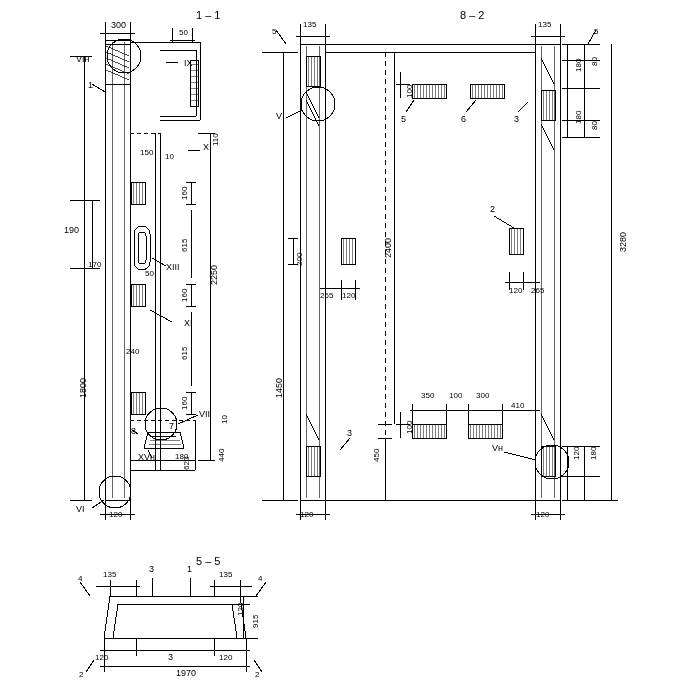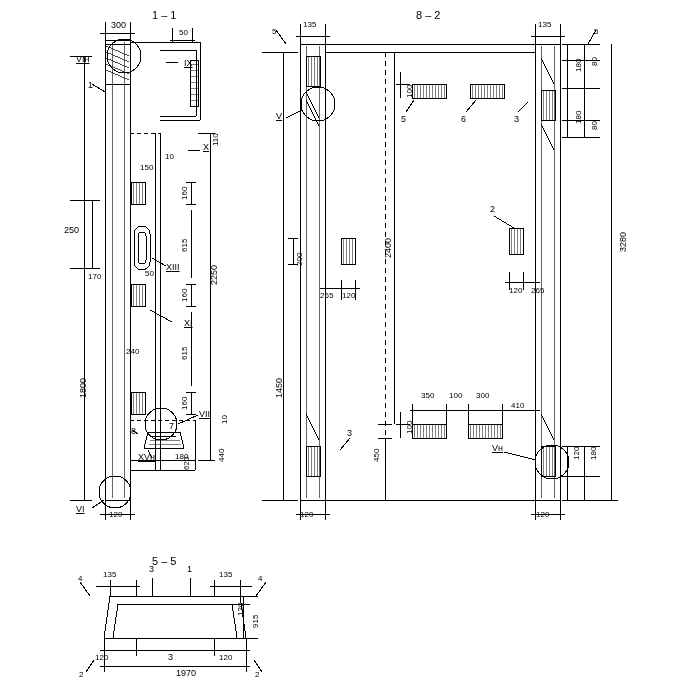--- a/index.html
+++ b/index.html
@@ -12,27 +12,27 @@
   }
   #sheet { position:relative; width:700px; height:700px; }
 
   .lbl {
     position:absolute;
     font-size:9px;
     line-height:10px;
     white-space:nowrap;
     color:#000;
   }
-  .lbl.big { font-size:11px; }
+  .lbl.big { font-size:11px;margin-left:44px; }
   .lbl.sm  { font-size:8px; }
   .lbl.vert {
     transform-origin:left top;
     transform:rotate(-90deg);
   }
-  .lbl.u { text-decoration:underline; }
+  .lbl.u { }
 
   svg { position:absolute; left:0; top:0; }
 </style>
 </head>
 <body>
 
 <div id="sheet">
 
   <svg width="700" height="700" viewBox="0 0 700 700">
     <g stroke="#000" fill="none" stroke-width="1" shape-rendering="crispEdges">
@@ -415,27 +415,27 @@
     </g>
   </svg>
 
   <div class="lbl big" style="left:152px; top:10px;">1 – 1</div>
   <div class="lbl big" style="left:416px; top:10px;">8 – 2</div>
   <div class="lbl big" style="left:152px; top:556px;">5 – 5</div>
 
   <div class="lbl" style="left:111px; top:20px;">300</div>
   <div class="lbl sm" style="left:179px; top:28px;">50</div>
   <div class="lbl sm vert" style="left:211px; top:146px;">110</div>
-  <div class="lbl sm" style="left:140px; top:163px;">150</div>
+  <div class="lbl sm" style="left:140px; top:148px;">150</div>
   <div class="lbl sm" style="left:165px; top:152px;">10</div>
   <div class="lbl sm vert" style="left:180px; top:200px;">160</div>
-  <div class="lbl" style="left:64px; top:225px;">250</div>
+  <div class="lbl" style="left:64px; top:225px;">190</div>
   <div class="lbl sm vert" style="left:180px; top:252px;">615</div>
   <div class="lbl vert" style="left:209px; top:285px;">2250</div>
-  <div class="lbl sm" style="left:88px; top:272px;text-align:center;">170</div>
+  <div class="lbl sm" style="left:88px; top:260px;text-align:center;">170</div>
   <div class="lbl sm" style="left:145px; top:269px;">50</div>
   <div class="lbl sm vert" style="left:180px; top:302px;">160</div>
   <div class="lbl sm" style="left:126px; top:347px;">240</div>
   <div class="lbl sm vert" style="left:180px; top:360px;">615</div>
   <div class="lbl vert" style="left:78px; top:398px;">1800</div>
   <div class="lbl sm vert" style="left:180px; top:410px;">160</div>
   <div class="lbl sm vert" style="left:220px; top:424px;">10</div>
   <div class="lbl sm vert" style="left:217px; top:462px;">440</div>
   <div class="lbl sm" style="left:175px; top:452px;">180</div>
   <div class="lbl sm vert" style="left:182px; top:470px;">620</div>

